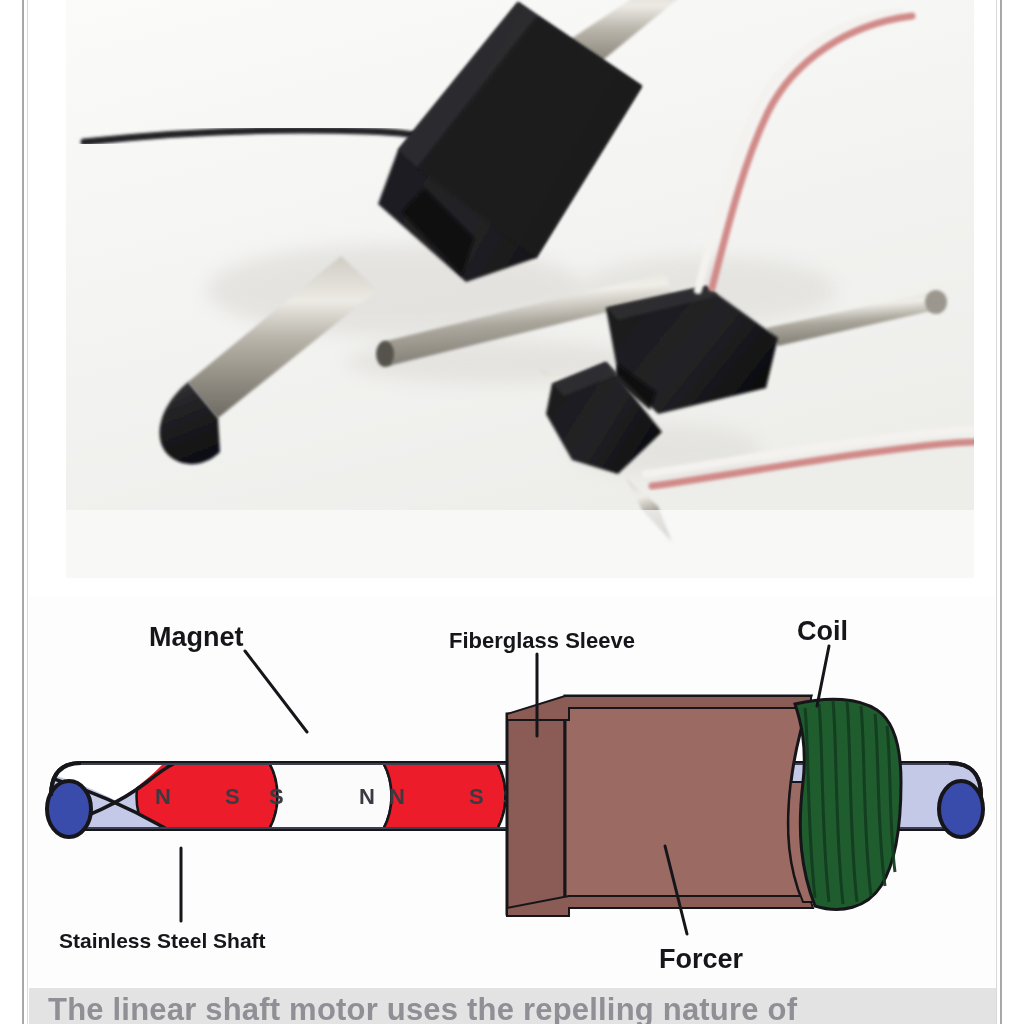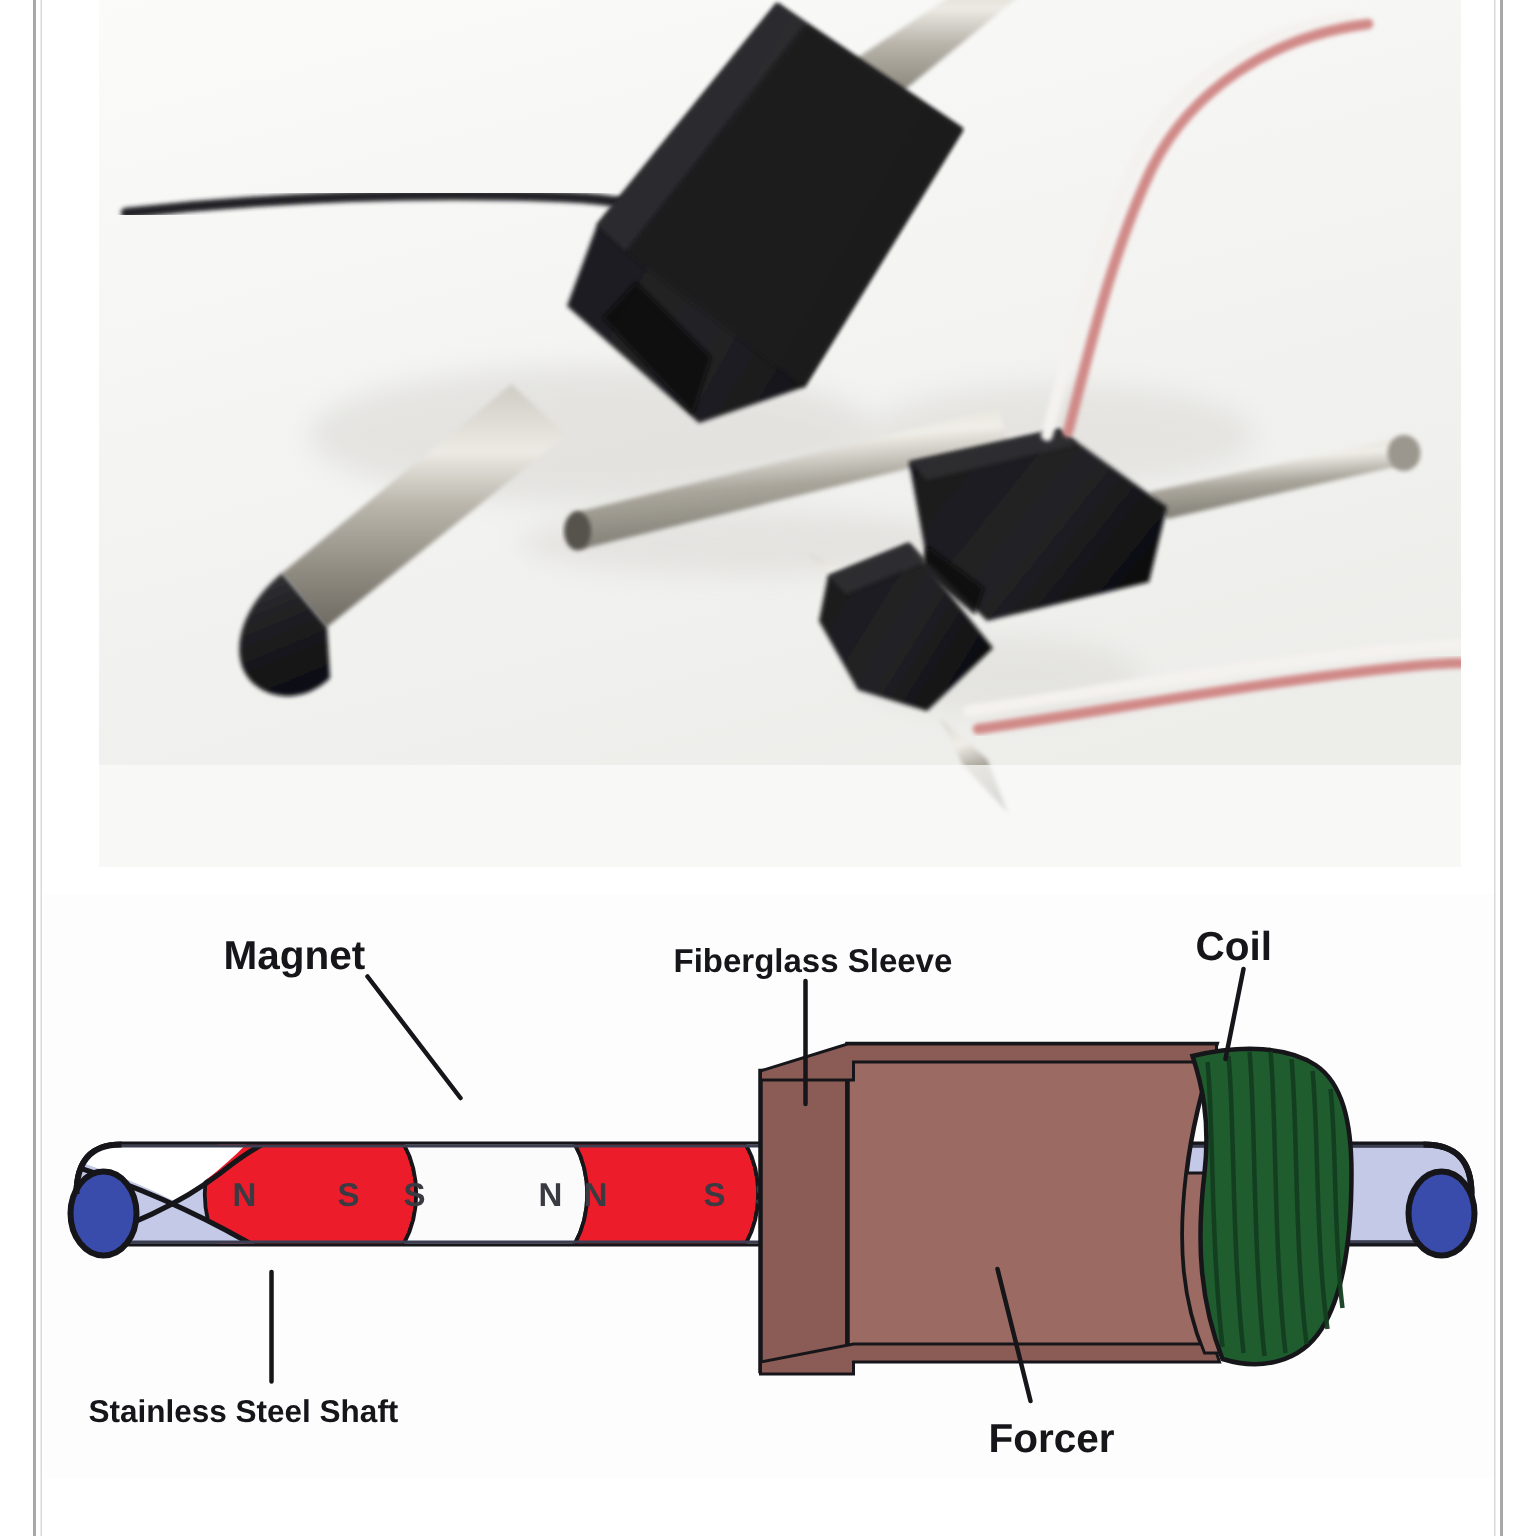--- a/index.html
+++ b/index.html
@@ -313,14 +313,17 @@
       </g>
 
       <text class="dlabel" x="120" y="50" font-size="27">Magnet</text>
       <text class="dlabel" x="420" y="52" font-size="22">Fiberglass Sleeve</text>
       <text class="dlabel" x="768" y="44" font-size="27">Coil</text>
       <text class="dlabel" x="30" y="352" font-size="21">Stainless Steel Shaft</text>
       <text class="dlabel" x="630" y="372" font-size="27">Forcer</text>
     </svg>
   </figure>
 
+  <div id="caption-band">
+    <div id="caption-text">The linear shaft motor uses the repelling nature of</div>
+  </div>
 
 </div>
 
 </body></html>

